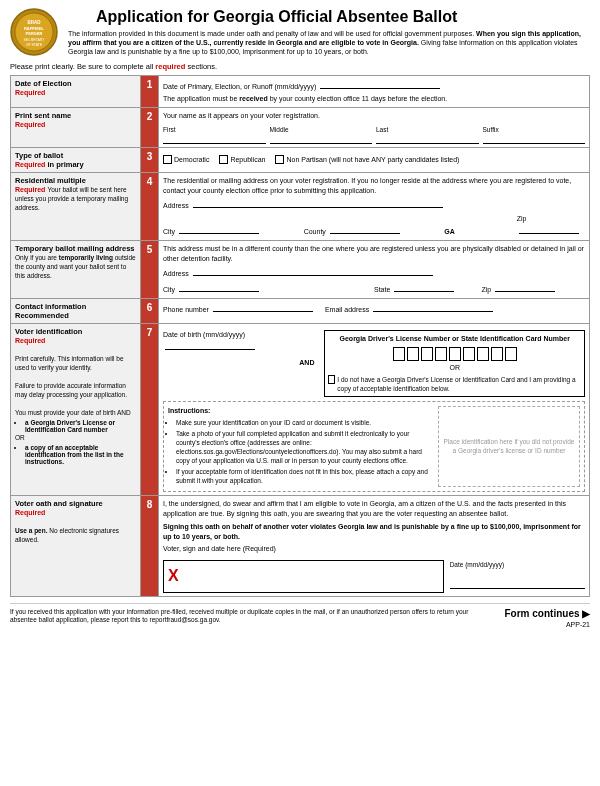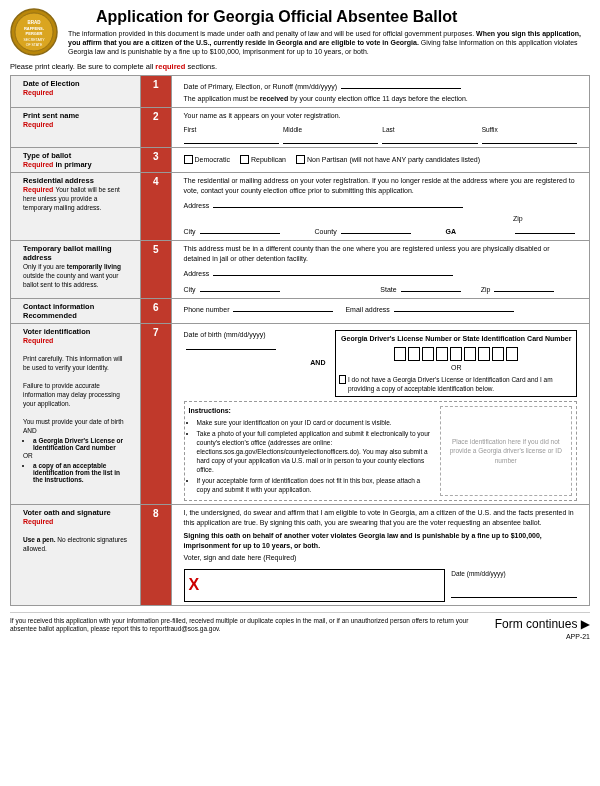--- a/index.html
+++ b/index.html
@@ -50,21 +50,21 @@
     }
     
     .form-table {
       width: 100%;
       border-collapse: collapse;
       border: 1px solid #999;
     }
     .form-table td, .form-table th {
       border: 1px solid #999;
       vertical-align: top;
-      padding: 3px 12px;
+      padding: 3px 4px;
     }
     .label-cell {
       background: #f0f0f0;
       width: 130px;
       font-size: 7.5px;
       font-weight: bold;
     }
     .number-cell {
       background: #c0392b;
       color: #fff;
@@ -265,22 +265,22 @@
       justify-content: space-between;
       border-top: 1px solid #ccc;
       padding-top: 4px;
     }
     .footer-left {
       font-size: 6.5px;
       flex: 1;
       line-height: 1.3;
     }
     .footer-right {
-      font-size: 12px;
-      font-weight: normal;
+      font-size: 10px;
+      font-weight: bold;
       white-space: nowrap;
       margin-left: 4px;
     }
     .footer-appnum {
       font-size: 7px;
       text-align: right;
       margin-top: 2px;
     }
     .and-label {
       font-size: 7px;
@@ -404,21 +404,21 @@
           <div class="checkbox-item">
             <span class="checkbox-box"></span>
             <span>Non Partisan (will not have ANY party candidates listed)</span>
           </div>
         </div>
       </td>
     </tr>
 
     <tr>
       <td class="label-cell">
-        <span class="section-label-main">Residential address</span><br>
+        <span class="section-label-main">Residential multiple</span><br>
         <span class="required">Required</span>
         <span class="section-sublabel"> Your ballot will be sent here unless you provide a temporary mailing address.</span>
       </td>
       <td class="number-cell">4</td>
       <td class="content-cell">
         <div>The residential or mailing address on your voter registration. If you no longer reside at the address where you are registered to vote, contact your county election office prior to submitting this application.</div>
         <div class="address-fields">
           <div>Address
             <span class="field-line" style="width:250px;"></span>
           </div>

